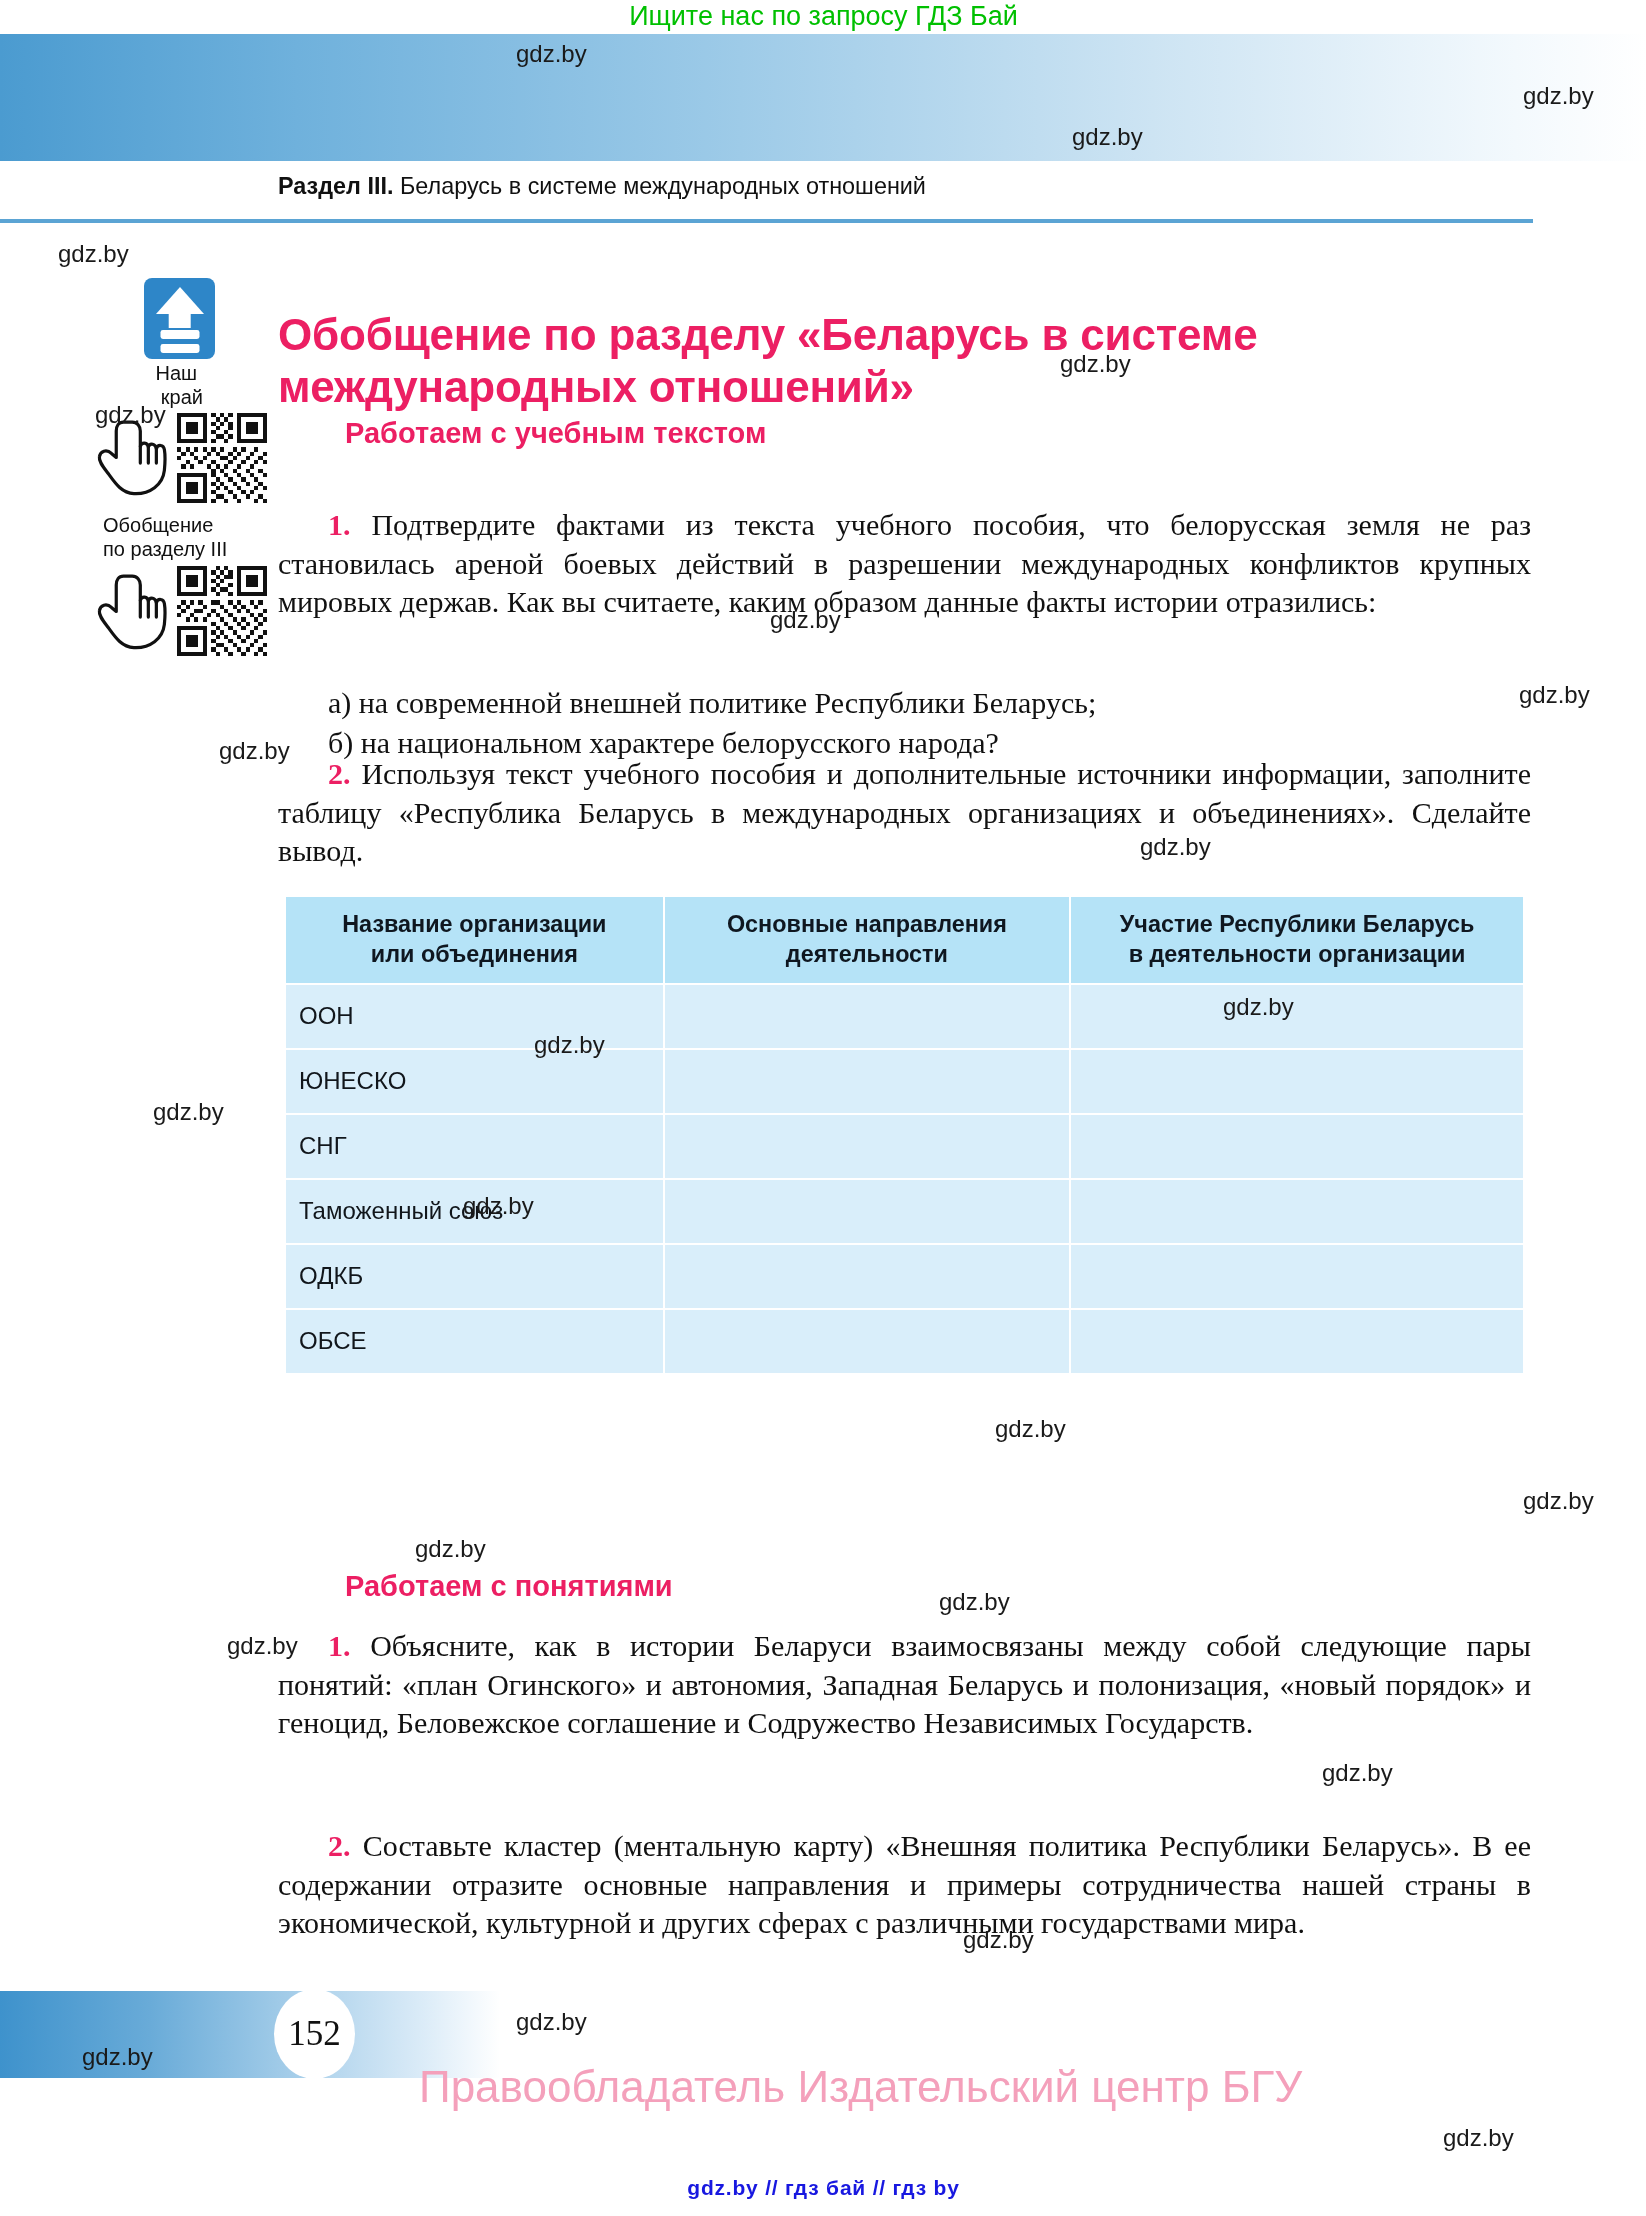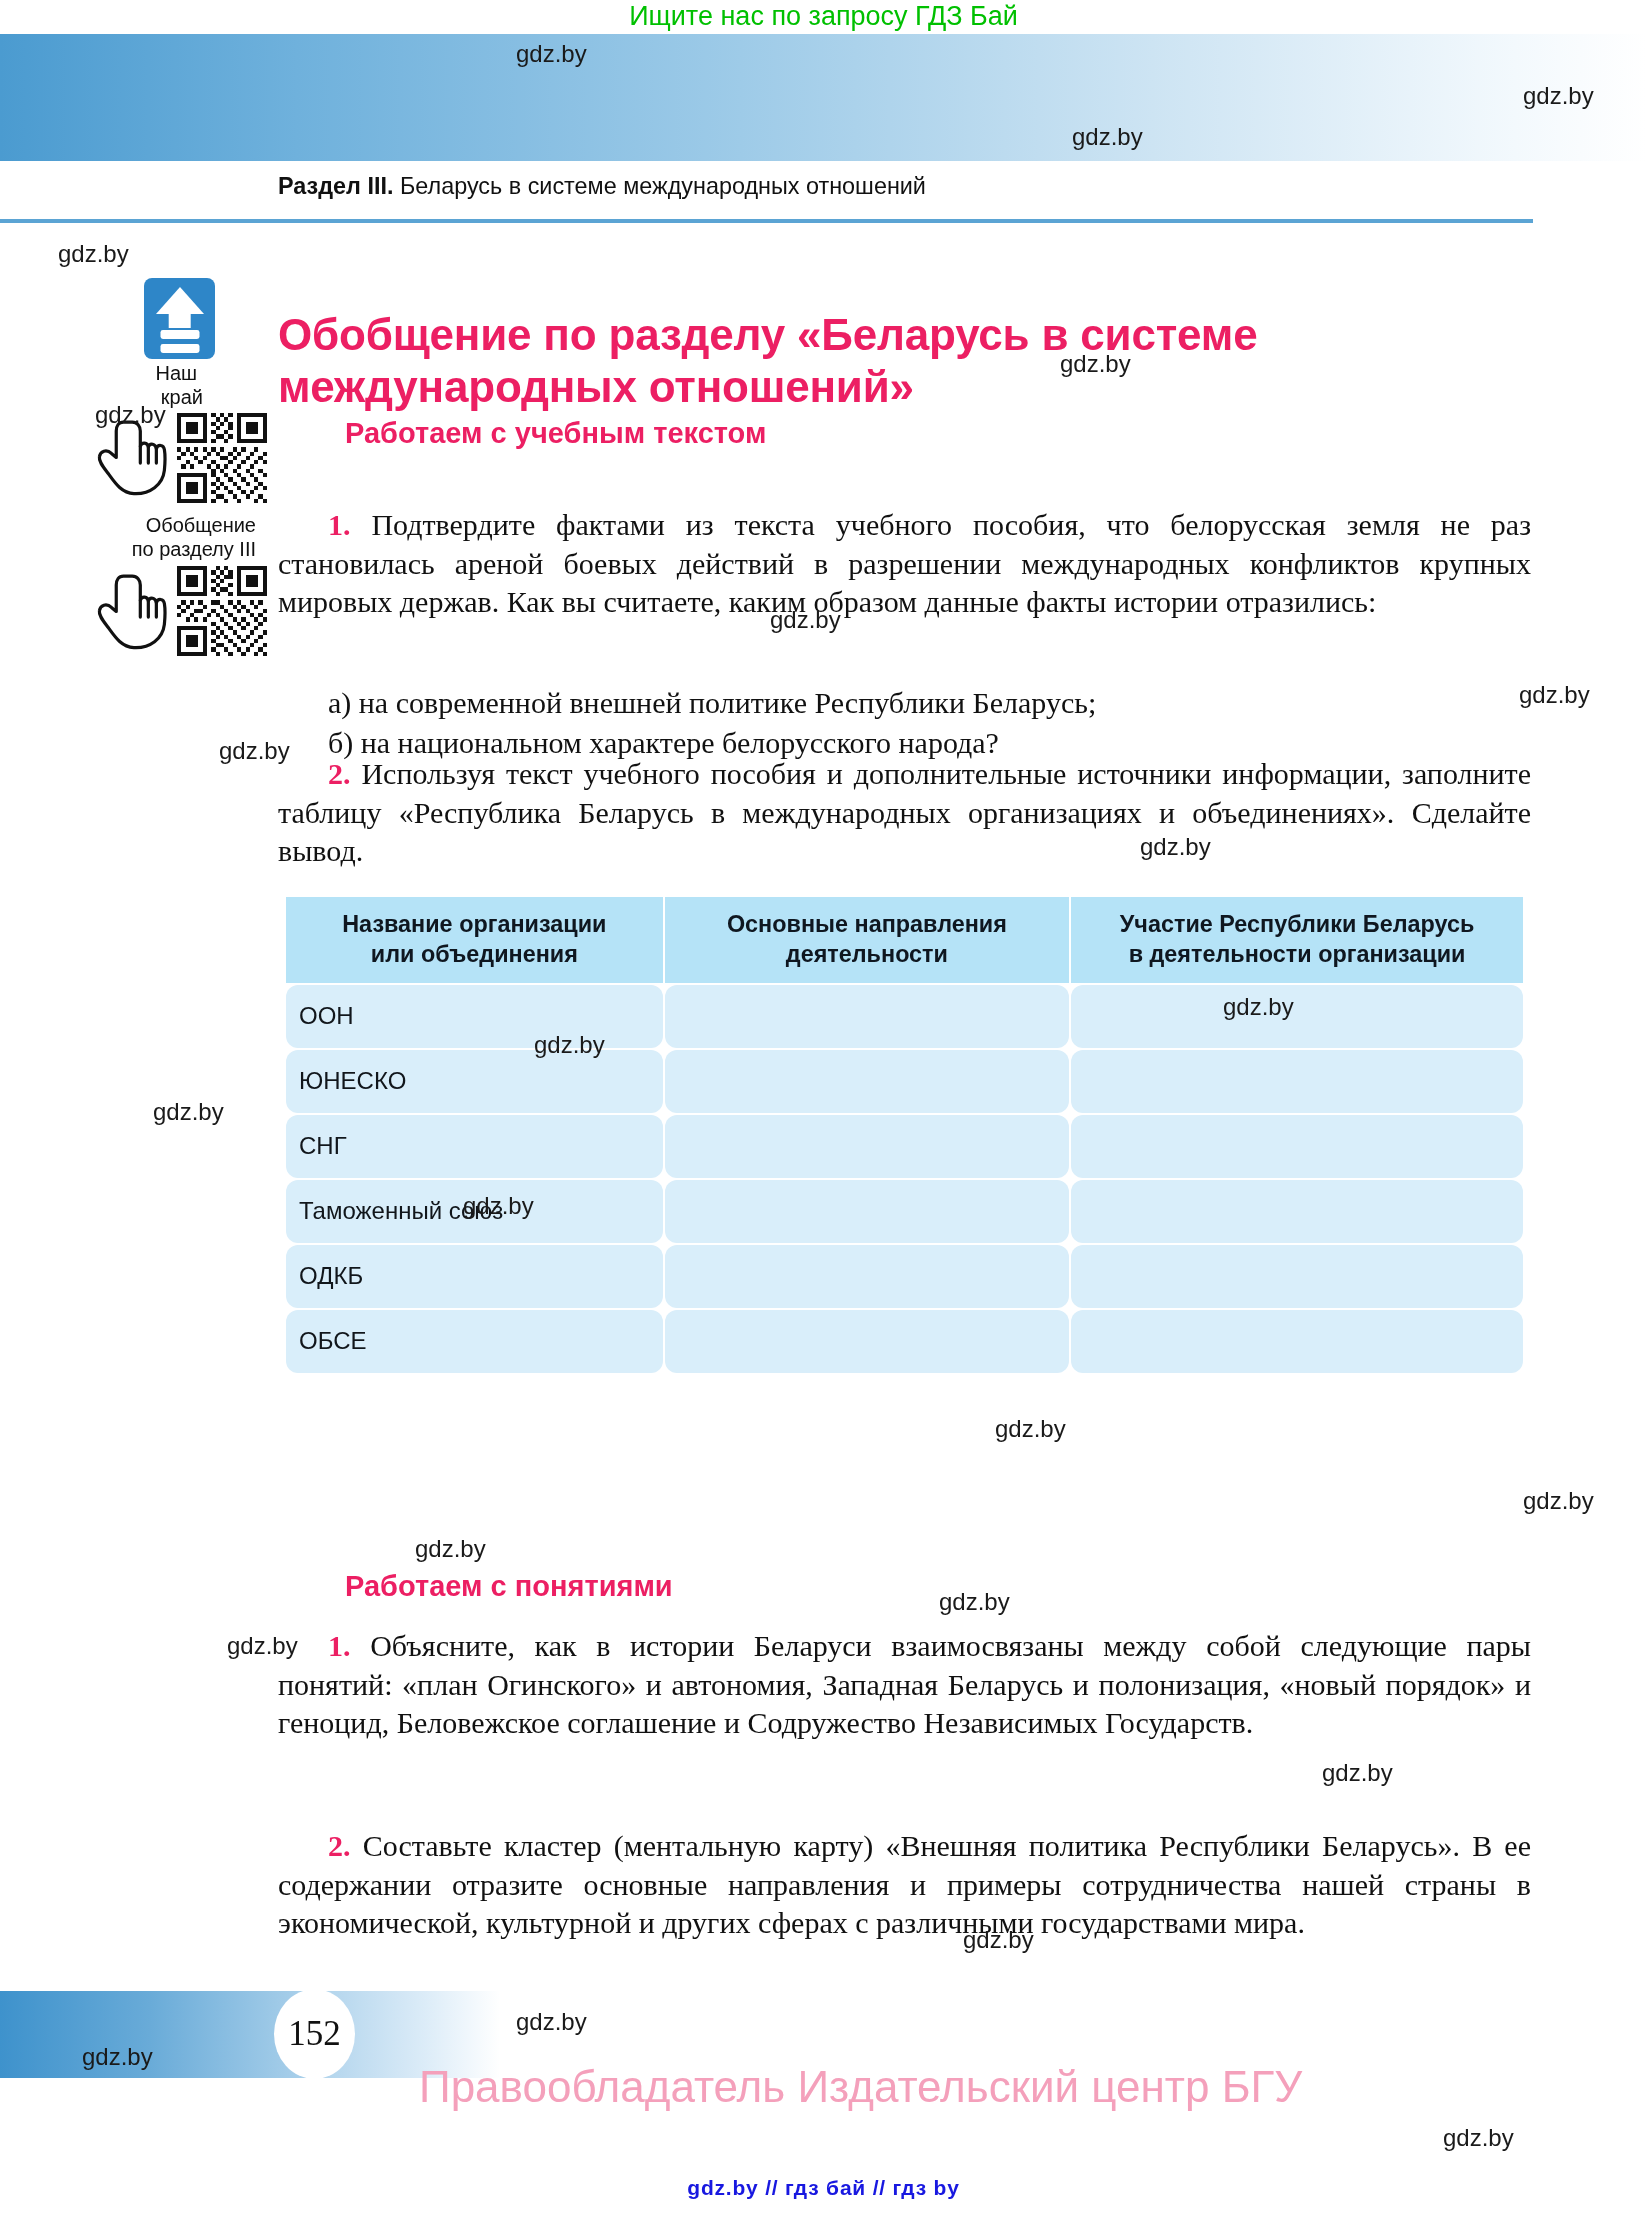--- a/index.html
+++ b/index.html
@@ -88,21 +88,21 @@
     position:absolute; left:50%; transform:translateX(-50%);
     width:39px; height:8.9px; background:#ffffff; border-radius:2.4px;
   }
   .nav-badge .bar1 { top:52px; }
   .nav-badge .bar2 { top:66px; }
 
   .margin-label {
     font-family:"Liberation Sans", sans-serif;
     font-size:20px;
     color:#111;
-    text-align:right;
+    text-align:left;
     line-height:1.18;
   }
   .margin-label.lbl-nash { margin-top:3.2px; text-align:center; }
   .margin-label.lbl-nash .l1{ display:block; margin-left:-6.4px;}
   .margin-label.lbl-nash .l2{ display:block; margin-left:4.8px;}
 
   .qr-row { position:relative; height:95px; margin-top:3.2px; }
   .hand { position:absolute; left:-6.4px; top:4.8px; }
   .qr { position:absolute; left:74px; top:0px; width:90px; height:90px; }
 
@@ -171,21 +171,20 @@
     vertical-align:middle;
   }
   .tbl td {
     background:#d9eefa;
     height:63px;
     padding:3.2px 13px;
     font-size:24px;
     color:#11161b;
     font-weight:normal;
     vertical-align:middle;
-    border-radius:12px;
   }
   .tbl td.blank { }
   .col1 { width:379px; }
   .col2 { width:407px; }
   .col3 { width:455px; }
 
   
   .foot-band {
     position:absolute;
     left:0; top:1991px; width:500px; height:87px;

